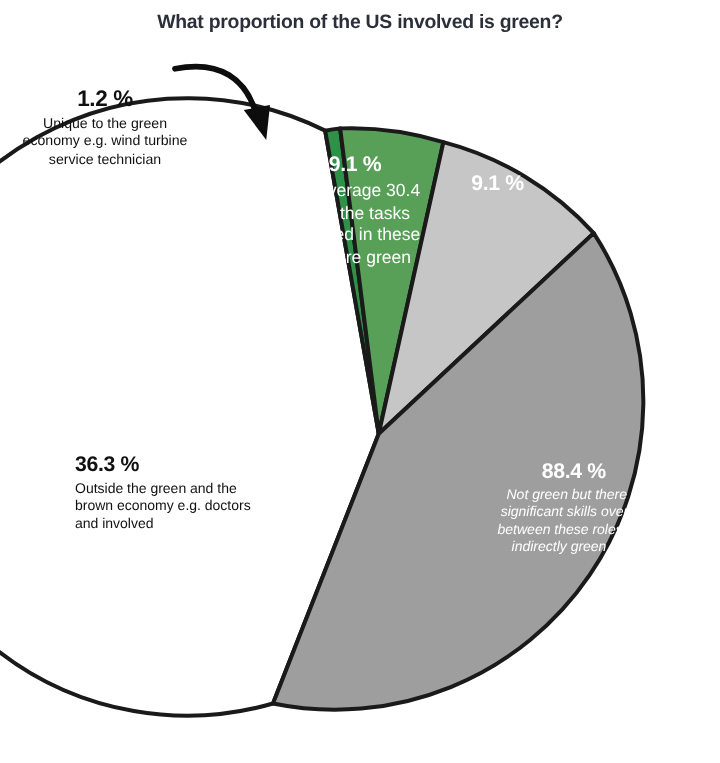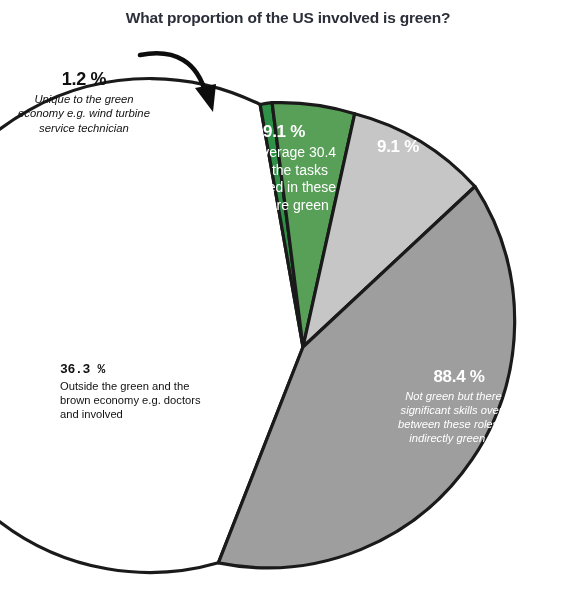--- a/index.html
+++ b/index.html
@@ -49,21 +49,20 @@
   .callout-12 .pct {
     font-size: 18px;
     font-weight: bold;
     letter-spacing: -0.3px;
     line-height: 1.05;
     padding-bottom: 3px;
   }
   .callout-12 .desc {
     font-size: 11.3px;
     line-height: 1.28;
-    font-style: italic;
   }
   
   .slice-label {
     position: absolute;
     text-align: center;
   }
   .slice-label .pct {
     font-weight: bold;
     letter-spacing: -0.3px;
   }
@@ -98,21 +97,21 @@
   .label-darkgray .pct { font-size: 17px; padding-bottom: 2px; }
   .label-darkgray .desc { font-size: 11.2px; font-style: italic; }
 
   .label-white {
     left: 60px;
     top: 362px;
     width: 162px;
     color: #111111;
     text-align: left;
   }
-  .label-white .pct { font-size: 13px; padding-bottom: 2px; font-family: Liberation Mono, monospace; }
+  .label-white .pct { font-size: 17px; padding-bottom: 2px; }
   .label-white .desc { font-size: 11.2px; }
 </style>
 </head>
 <body>
 
 <div id="page">
 
   <div class="chart-title">What proportion of the US involved is green?</div>
 
   <svg class="pie" width="576" height="610" viewBox="0 0 576 610">

